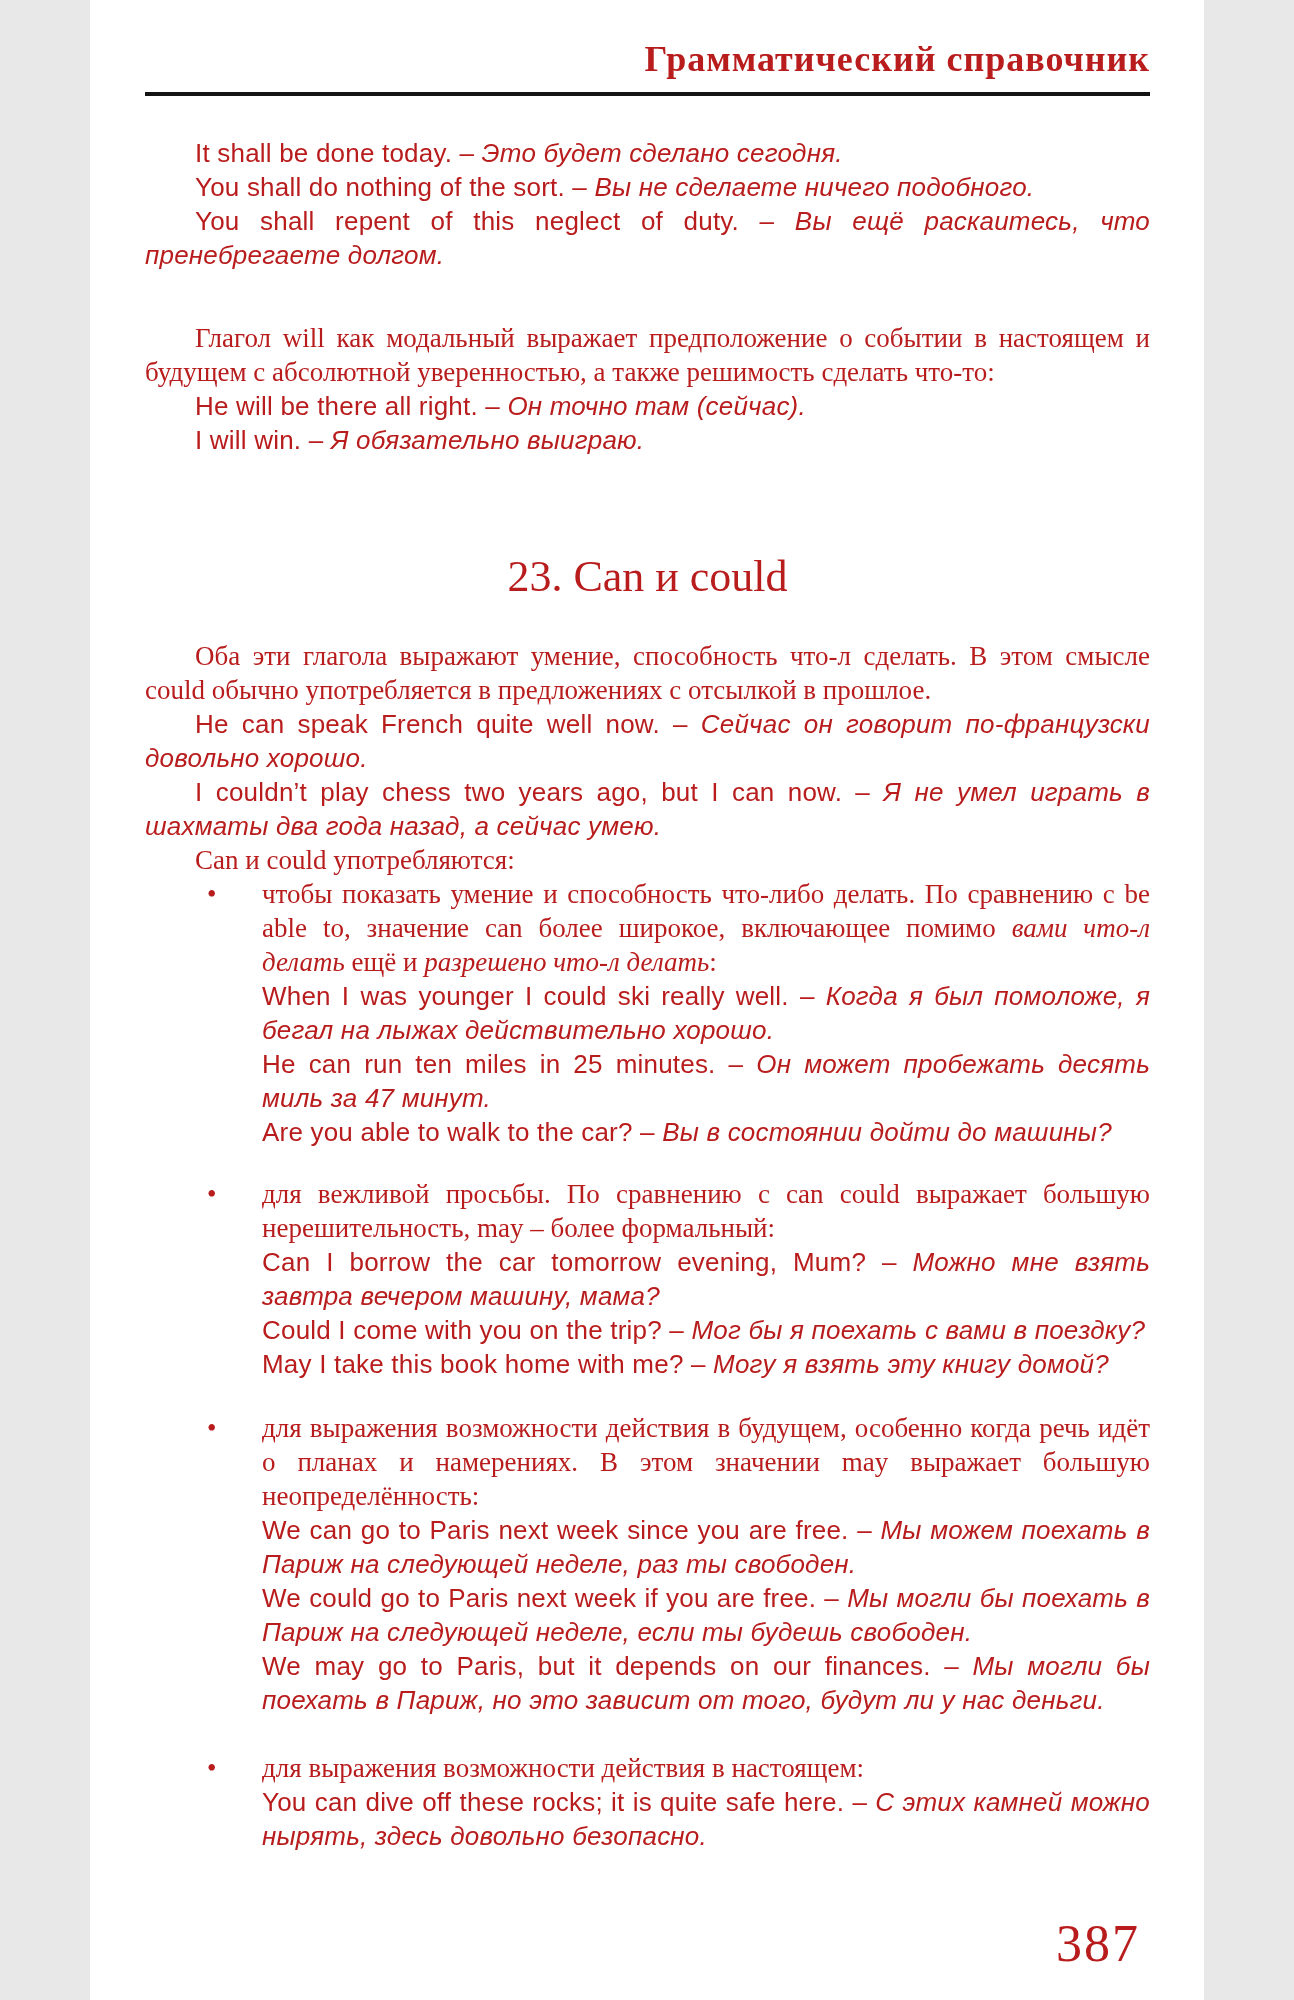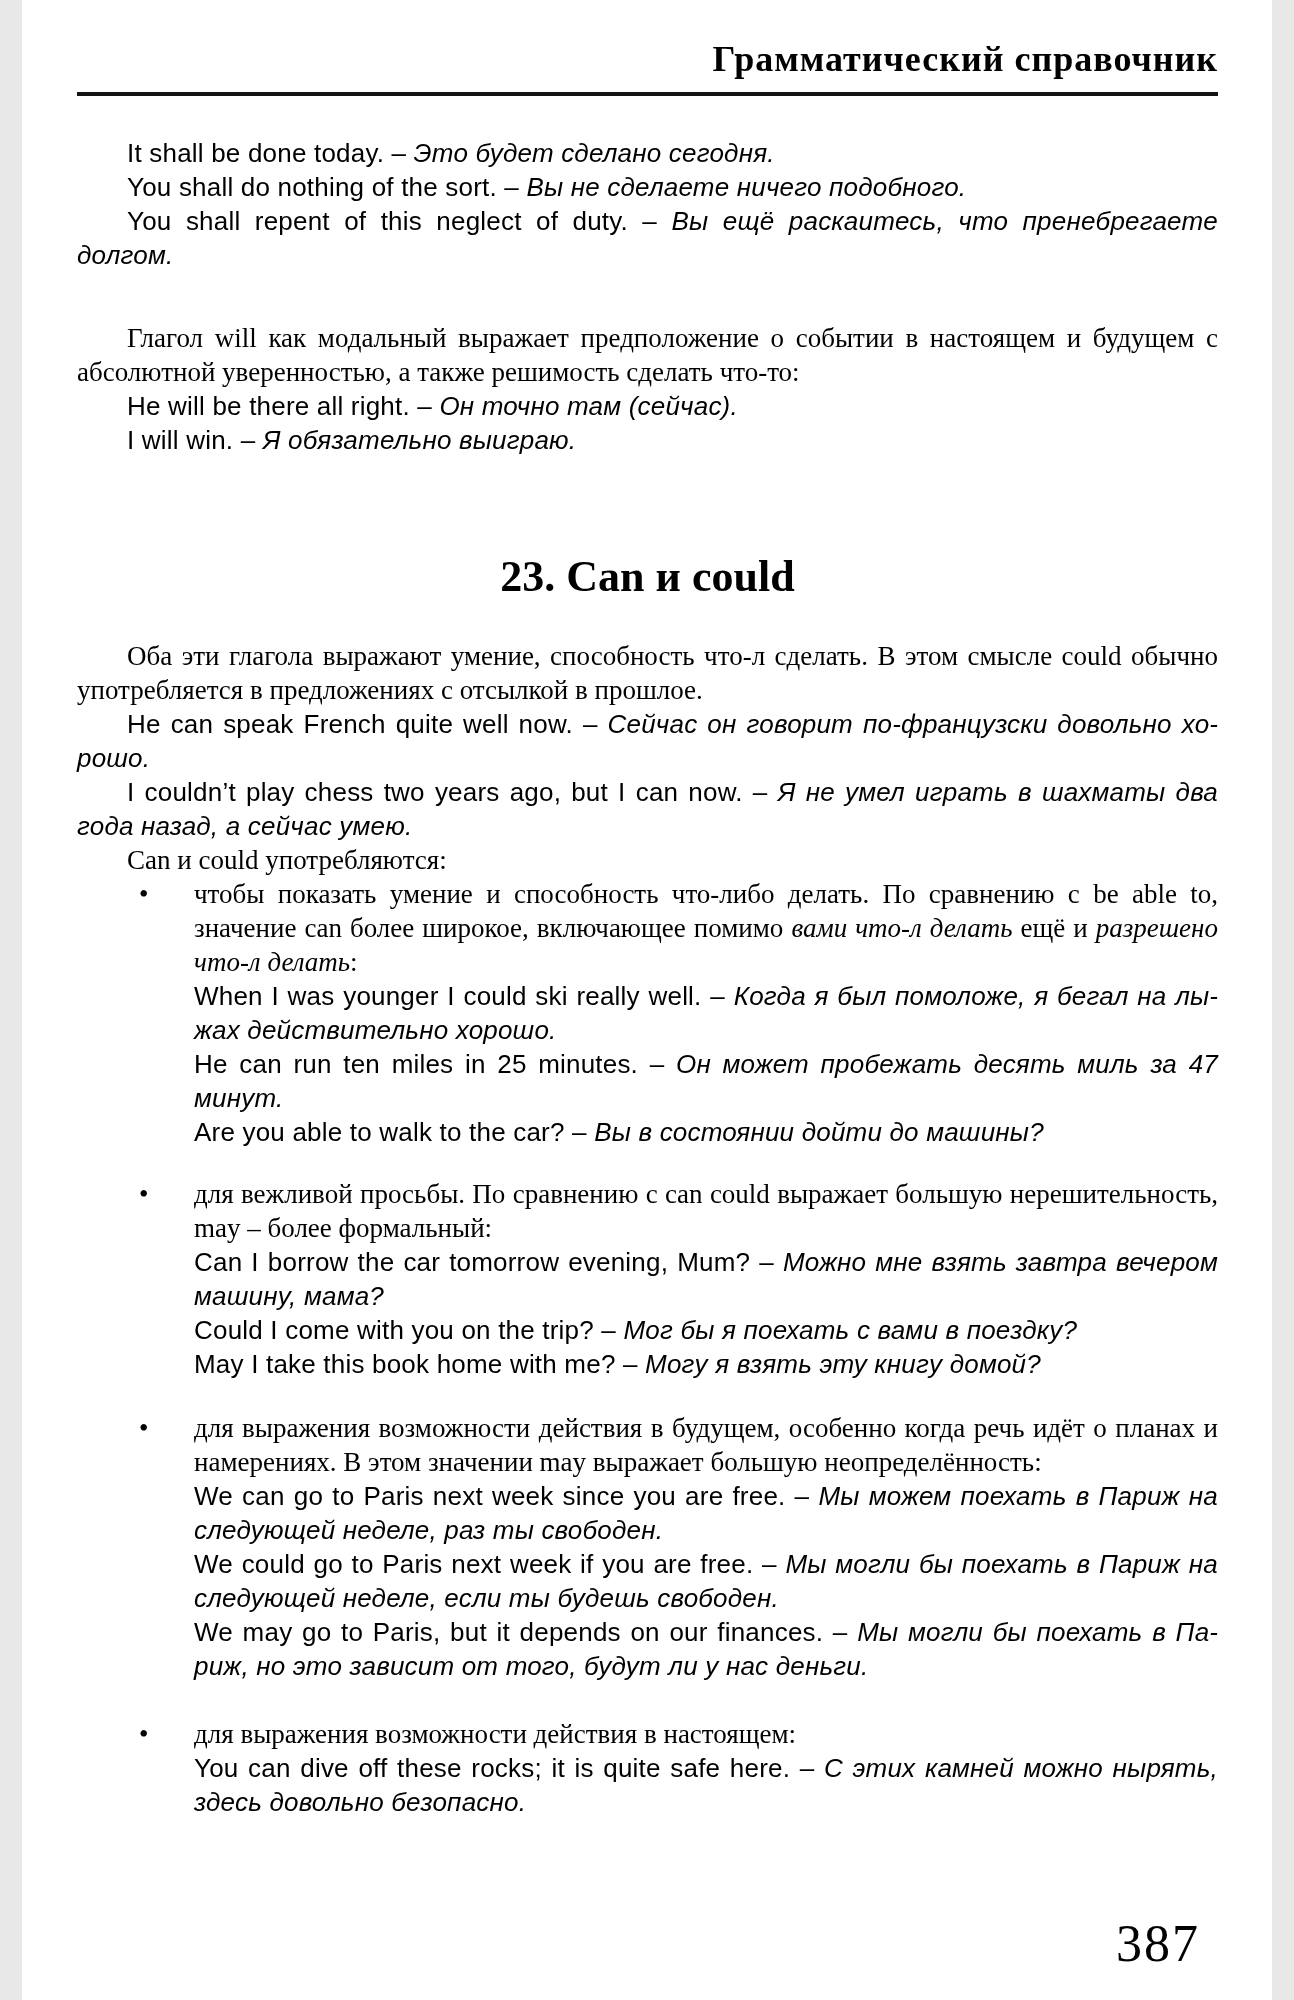--- a/index.html
+++ b/index.html
@@ -2,25 +2,25 @@
 <html><head>
 <meta charset="utf-8">
 <style>
   html, body {
     margin: 0;
     padding: 0;
     background: #e8e8e8;
   }
   .page {
     position: relative;
-    width: 1250px;
+    width: 1114px;
     height: 2000px;
     margin: 0 auto;
     background: #ffffff;
-    color: #000000;
+    color: #b91c1c;
     box-sizing: border-box;
     padding: 40px 54px 10px 55px;
     overflow: hidden;
     font-family: "Liberation Serif", serif;
   }
   p { margin: 0; padding: 0; }
 
   
   .running-header {
     text-align: right;
@@ -51,21 +51,21 @@
     text-align: justify;
   }
 
   .b { font-weight: normal; }
   .i { font-style: italic; }
 
   
   .heading {
     font-size: 44px;
     line-height: 48px;
-    font-weight: bold;
+    font-weight: normal;
     text-align: center;
     margin: 96px 0 38px 0;
   }
 
   
   .mt-first  { margin-top: 40px; }
   .mt-para1  { margin-top: 49px; }
   .mt-para3  { }
 
   
@@ -79,21 +79,21 @@
     top: 0;
     font-size: 27px;
     line-height: 34px;
   }
   .bullet-2 { margin-top: 28px; }
   .bullet-3 { margin-top: 30px; }
   .bullet-4 { margin-top: 34px; }
 
   .page-number {
     position: absolute;
-    right: 72px;
+    right: 64px;
     bottom: 30px;
     font-size: 52px;
     line-height: 1;
     letter-spacing: 2px;
   }
 </style>
 </head>
 <body>
 
 <div class="page">

